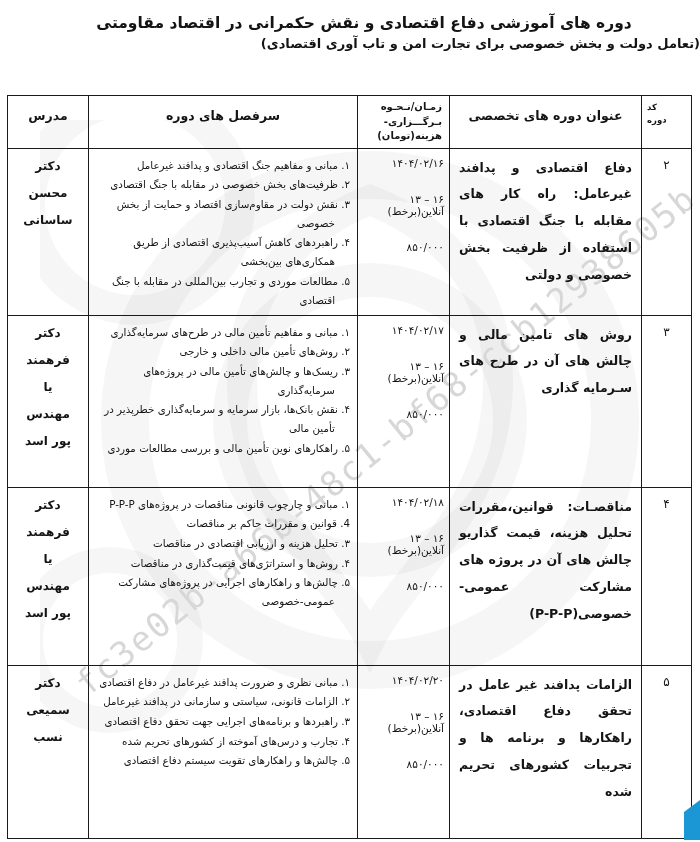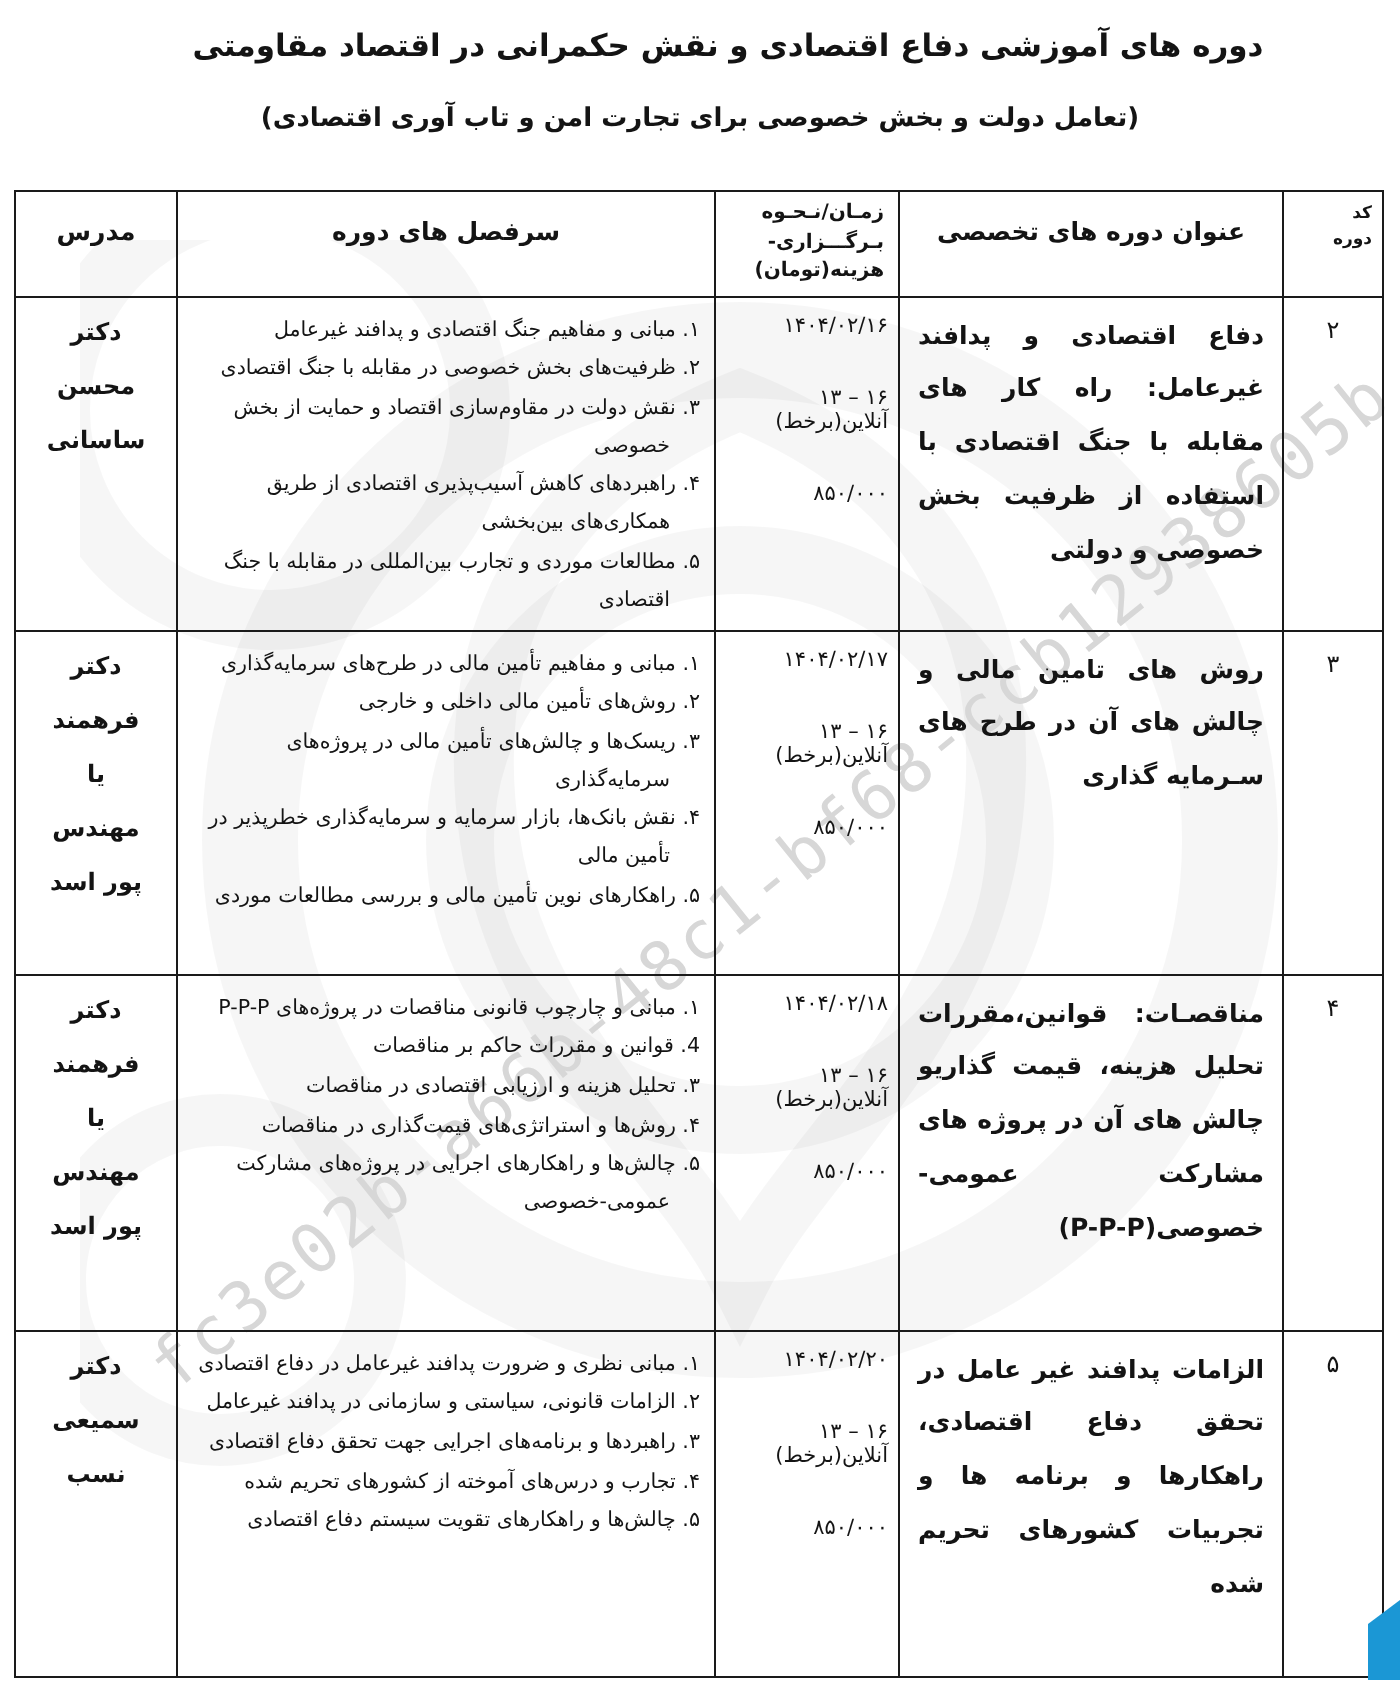--- a/index.html
+++ b/index.html
@@ -16,35 +16,35 @@
     direction:ltr;font-family:"DejaVu Sans Mono","Liberation Mono",monospace;
     font-size:34px;letter-spacing:2px;color:#d7d7d7;
   }
   .wm-emblem{position:absolute;left:40px;top:120px;}
   
   .page-title{
     position:absolute;top:14px;left:14px;width:100%;text-align:center;
     font-size:15.5px;font-weight:bold;z-index:2;
   }
   .page-subtitle{
-    position:absolute;top:52px;left:0;width:100%;text-align:center;
+    position:absolute;top:36px;left:0;width:100%;text-align:right;
     font-size:13px;font-weight:bold;z-index:2;
   }
   
   table.doc{
     position:absolute;top:95px;right:8px;width:684px;z-index:2;
     border-collapse:collapse;table-layout:fixed;background:transparent;
   }
   .doc td,.doc th{
     border:1.6px solid #1a1a1a;vertical-align:top;background:transparent;
     padding:3px 5px;font-weight:normal;
   }
   tr.rh{height:44px;}
   tr.r1{height:167px;} tr.r2{height:172px;} tr.r3{height:178px;} tr.r4{height:173px;}
-  th.h-code{font-size:8.5px;font-weight:bold;text-align:right;line-height:1.5;padding-top:5px;}
+  th.h-code{font-size:8.5px;font-weight:bold;text-align:left;line-height:1.5;padding-top:5px;}
   th.h-main{font-size:12.5px;font-weight:bold;text-align:center;padding-top:12px;}
   th.h-sched{font-size:10px;font-weight:bold;text-align:right;line-height:1.45;padding:4px 7px;margin-top:16px;}
   td.c-code{text-align:center;font-size:12px;padding-top:9px;}
   td.c-title{padding:6px 9px;}
   .course-title{
     font-size:12.5px;font-weight:bold;line-height:2.15;
     text-align:justify;text-align-last:right;
   }
   td.c-sched{text-align:right;font-size:10.5px;}
   .s-line{display:block;}

